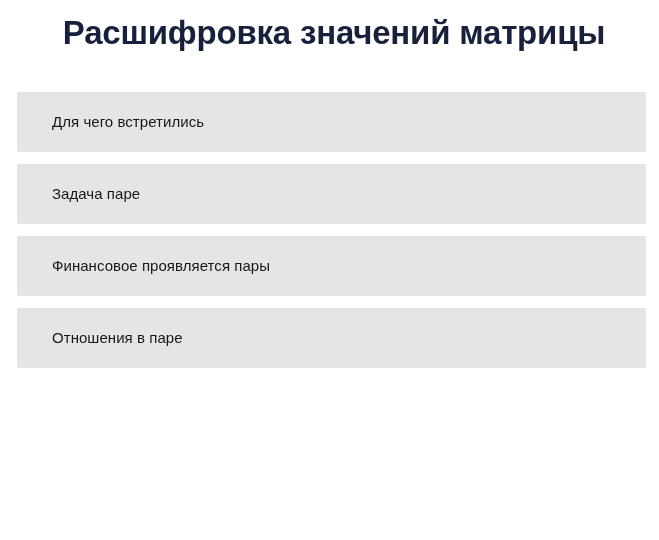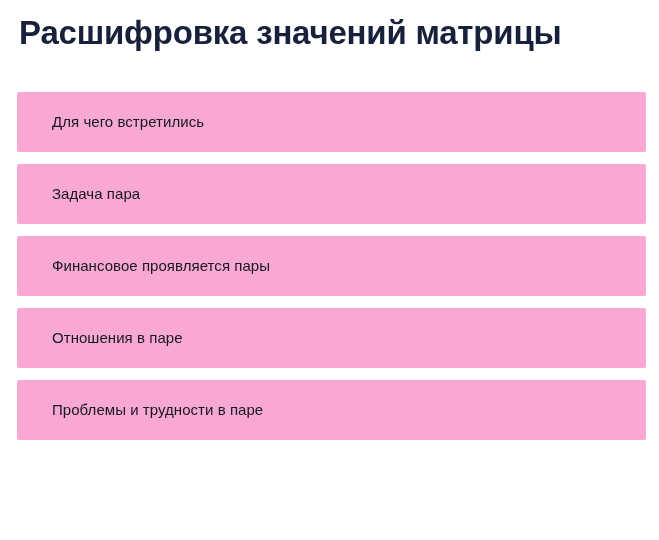--- a/index.html
+++ b/index.html
@@ -14,20 +14,21 @@
     overflow: hidden;
     position: relative;
   }
 
   .page {
     position: relative;
     width: 659px;
     height: 457px;
     background: #ffffff;
     box-sizing: border-box;
+    text-align: center;
   }
 
   .page-title {
     position: absolute;
     left: 19px;
     top: 13px;
     width: 630px;
     font-size: 33px;
     line-height: 40px;
     font-weight: 700;
@@ -40,21 +41,21 @@
     position: absolute;
     left: 17px;
     top: 92px;
     width: 629px;
   }
 
   .list-item {
     position: relative;
     height: 60px;
     margin-bottom: 12px;
-    background: #f9a8d4;
+    background: #e5e5e5;
     border-radius: 2px;
     display: flex;
     align-items: center;
     box-sizing: border-box;
   }
 
   .list-item:last-child {
     margin-bottom: 0;
   }
 
@@ -91,35 +92,32 @@
 
   <div class="page-title">Расшифровка значений матрицы</div>
 
   <div class="list">
 
     <div class="list-item">
       <span class="list-item-label">Для чего встретились</span>
     </div>
 
     <div class="list-item">
-      <span class="list-item-label">Задача пара</span>
+      <span class="list-item-label">Задача паре</span>
     </div>
 
 
     <div class="list-item">
       <span class="list-item-label">Финансовое проявляется пары</span>
     </div>
 
     <div class="list-item">
       <span class="list-item-label">Отношения в паре</span>
     </div>
 
-    <div class="list-item">
-      <span class="list-item-label">Проблемы и трудности в паре</span>
-    </div>
 
   </div>
 
   <div class="watermark">
     <svg width="104" height="34" viewBox="0 0 104 34">
       <g fill="#ffffff" fill-opacity="0.88">
         <circle cx="9.5" cy="19.5" r="7.2"></circle>
         <circle cx="22.5" cy="21.5" r="5.2"></circle>
         <circle cx="17.5" cy="9.5" r="4.2"></circle>
         <circle cx="28.0" cy="11.0" r="3.2"></circle>

